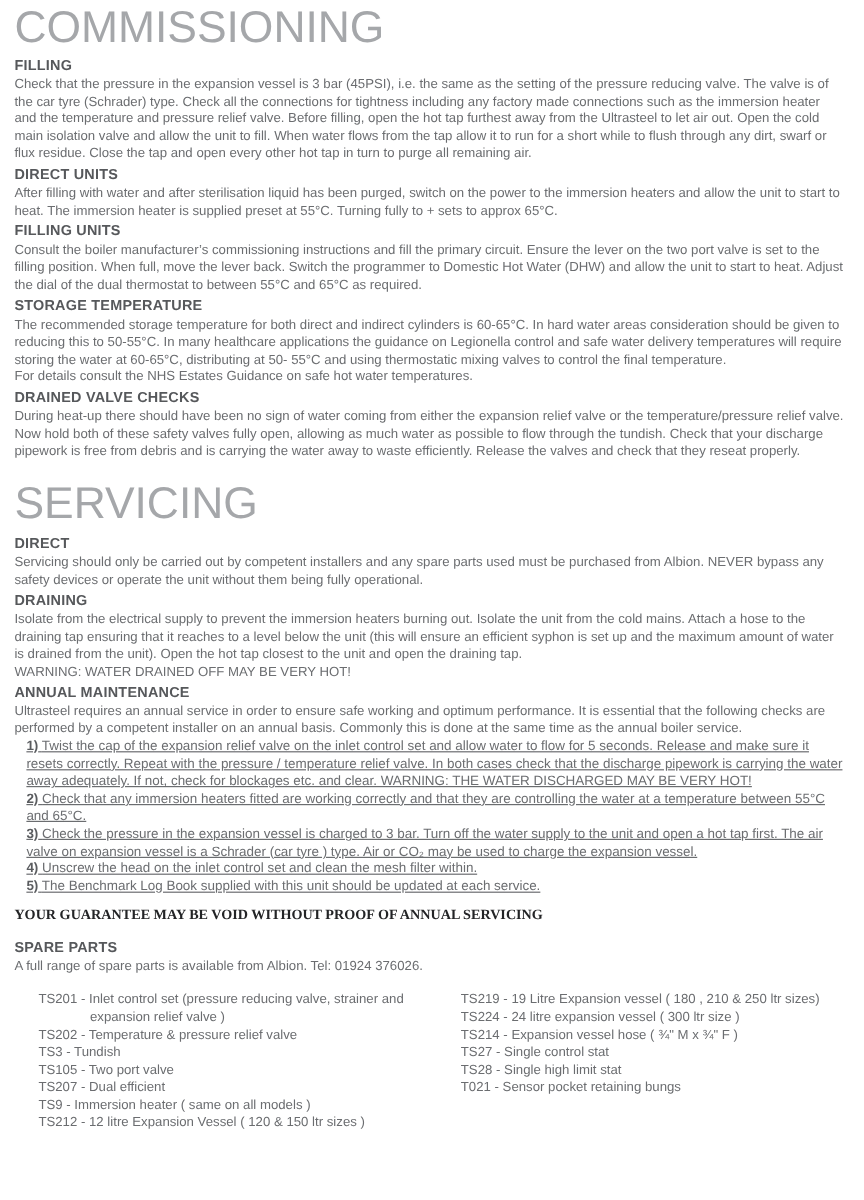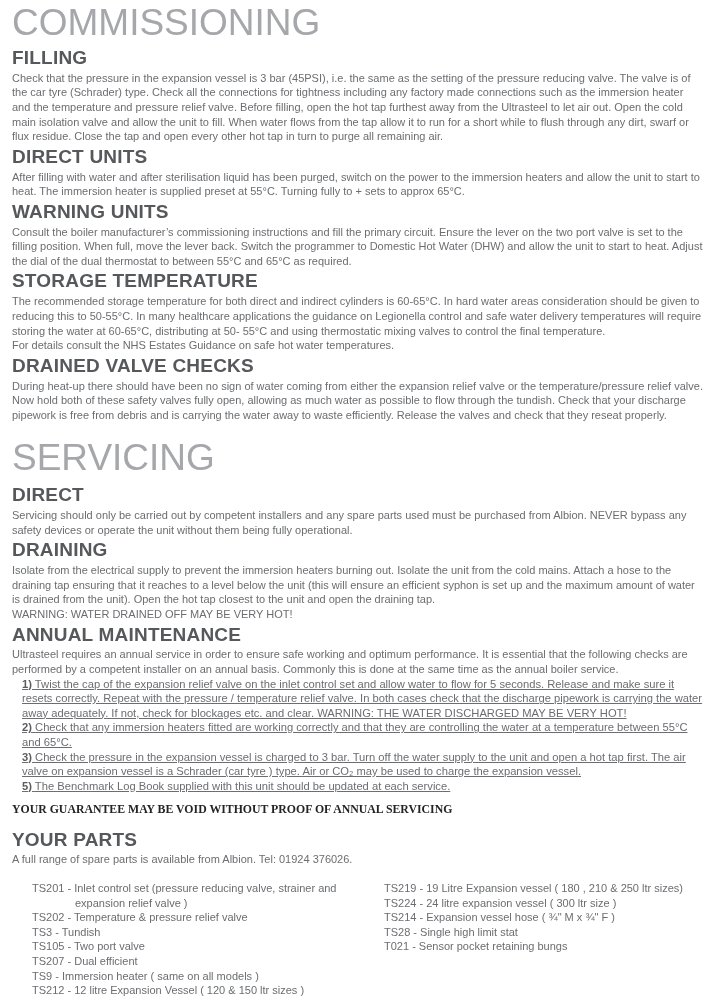--- a/index.html
+++ b/index.html
@@ -15,21 +15,21 @@
     font-size: 37px;
     font-weight: 400;
     color: #a5a7aa;
     letter-spacing: 0px;
     margin: 0 0 5px 0;
     line-height: 1.05;
   }
   h1.servicing { margin-top: 17px; margin-bottom: 7px; }
 
   h2.sub-heading {
-    font-size: 19px;
+    font-size: 12px;
     font-weight: 700;
     color: #56585b;
     letter-spacing: 0.2px;
     margin: 3px 0 2px 0;
     line-height: 1.1;
   }
 
   p.body-text {
     font-size: 11px;
     line-height: 14.6px;
@@ -77,21 +77,21 @@
 <div class="page">
 
   <h1 class="big-title">COMMISSIONING</h1>
 
   <h2 class="sub-heading">FILLING</h2>
   <p class="body-text">Check that the pressure in the expansion vessel is 3 bar (45PSI), i.e. the same as the setting of the pressure reducing valve. The valve is of the car tyre (Schrader) type. Check all the connections for tightness including any factory made connections such as the immersion heater and the temperature and pressure relief valve. Before filling, open the hot tap furthest away from the Ultrasteel to let air out. Open the cold main isolation valve and allow the unit to fill. When water flows from the tap allow it to run for a short while to flush through any dirt, swarf or flux residue. Close the tap and open every other hot tap in turn to purge all remaining air.</p>
 
   <h2 class="sub-heading">DIRECT UNITS</h2>
   <p class="body-text">After filling with water and after sterilisation liquid has been purged, switch on the power to the immersion heaters and allow the unit to start to heat. The immersion heater is supplied preset at 55°C. Turning fully to + sets to approx 65°C.</p>
 
-  <h2 class="sub-heading">WARNING UNITS</h2>
+  <h2 class="sub-heading">FILLING UNITS</h2>
   <p class="body-text">Consult the boiler manufacturer’s commissioning instructions and fill the primary circuit. Ensure the lever on the two port valve is set to the filling position. When full, move the lever back. Switch the programmer to Domestic Hot Water (DHW) and allow the unit to start to heat. Adjust the dial of the dual thermostat to between 55°C and 65°C as required.</p>
 
   <h2 class="sub-heading">STORAGE TEMPERATURE</h2>
   <p class="body-text">The recommended storage temperature for both direct and indirect cylinders is 60-65°C. In hard water areas consideration should be given to reducing this to 50-55°C. In many healthcare applications the guidance on Legionella control and safe water delivery temperatures will require storing the water at 60-65°C, distributing at 50- 55°C and using thermostatic mixing valves to control the final temperature.</p>
   <p class="body-text">For details consult the NHS Estates Guidance on safe hot water temperatures.</p>
 
   <h2 class="sub-heading">DRAINED VALVE CHECKS</h2>
   <p class="body-text">During heat-up there should have been no sign of water coming from either the expansion relief valve or the temperature/pressure relief valve. Now hold both of these safety valves fully open, allowing as much water as possible to flow through the tundish. Check that your discharge pipework is free from debris and is carrying the water away to waste efficiently. Release the valves and check that they reseat properly.</p>
 
   <h1 class="big-title servicing">SERVICING</h1>
@@ -103,40 +103,42 @@
   <p class="body-text">Isolate from the electrical supply to prevent the immersion heaters burning out. Isolate the unit from the cold mains. Attach a hose to the draining tap ensuring that it reaches to a level below the unit (this will ensure an efficient syphon is set up and the maximum amount of water is drained from the unit). Open the hot tap closest to the unit and open the draining tap.</p>
   <p class="body-text">WARNING: WATER DRAINED OFF MAY BE VERY HOT!</p>
 
   <h2 class="sub-heading">ANNUAL MAINTENANCE</h2>
   <p class="body-text">Ultrasteel requires an annual service in order to ensure safe working and optimum performance. It is essential that the following checks are performed by a competent installer on an annual basis. Commonly this is done at the same time as the annual boiler service.</p>
 
   <div class="steps">
     <p class="step"><b>1)</b> <span>Twist the cap of the expansion relief valve on the inlet control set and allow water to flow for 5 seconds. Release and make sure it resets correctly. Repeat with the pressure / temperature relief valve. In both cases check that the discharge pipework is carrying the water away adequately. If not, check for blockages etc. and clear. WARNING: THE WATER DISCHARGED MAY BE VERY HOT!</span></p>
     <p class="step"><b>2)</b> <span>Check that any immersion heaters fitted are working correctly and that they are controlling the water at a temperature between 55°C and 65°C.</span></p>
     <p class="step"><b>3)</b> <span>Check the pressure in the expansion vessel is charged to 3 bar. Turn off the water supply to the unit and open a hot tap first. The air valve on expansion vessel is a Schrader (car tyre ) type. Air or CO₂ may be used to charge the expansion vessel.</span></p>
+    <p class="step"><b>4)</b> <span>Unscrew the head on the inlet control set and clean the mesh filter within.</span></p>
     <p class="step"><b>5)</b> <span>The Benchmark Log Book supplied with this unit should be updated at each service.</span></p>
   </div>
 
   <p class="guarantee">YOUR GUARANTEE MAY BE VOID WITHOUT PROOF OF ANNUAL SERVICING</p>
 
-  <h2 class="sub-heading spare-parts-heading">YOUR PARTS</h2>
+  <h2 class="sub-heading spare-parts-heading">SPARE PARTS</h2>
   <p class="body-text">A full range of spare parts is available from Albion. Tel: 01924 376026.</p>
 
   <div class="parts-columns">
     <div class="parts-col-left">
       <p class="part">TS201 - Inlet control set (pressure reducing valve, strainer and expansion relief valve )</p>
       <p class="part">TS202 - Temperature &amp; pressure relief valve</p>
       <p class="part">TS3 - Tundish</p>
       <p class="part">TS105 - Two port valve</p>
       <p class="part">TS207 - Dual efficient</p>
       <p class="part">TS9 - Immersion heater ( same on all models )</p>
       <p class="part">TS212 - 12 litre Expansion Vessel ( 120 &amp; 150 ltr sizes )</p>
     </div>
     <div class="parts-col-right">
       <p class="part">TS219 - 19 Litre Expansion vessel ( 180 , 210 &amp; 250 ltr sizes)</p>
       <p class="part">TS224 - 24 litre expansion vessel ( 300 ltr size )</p>
       <p class="part">TS214 - Expansion vessel hose ( ¾" M x ¾" F )</p>
+      <p class="part">TS27 - Single control stat</p>
       <p class="part">TS28 - Single high limit stat</p>
       <p class="part">T021 - Sensor pocket retaining bungs</p>
     </div>
   </div>
 
 </div>
 
 </body></html>

